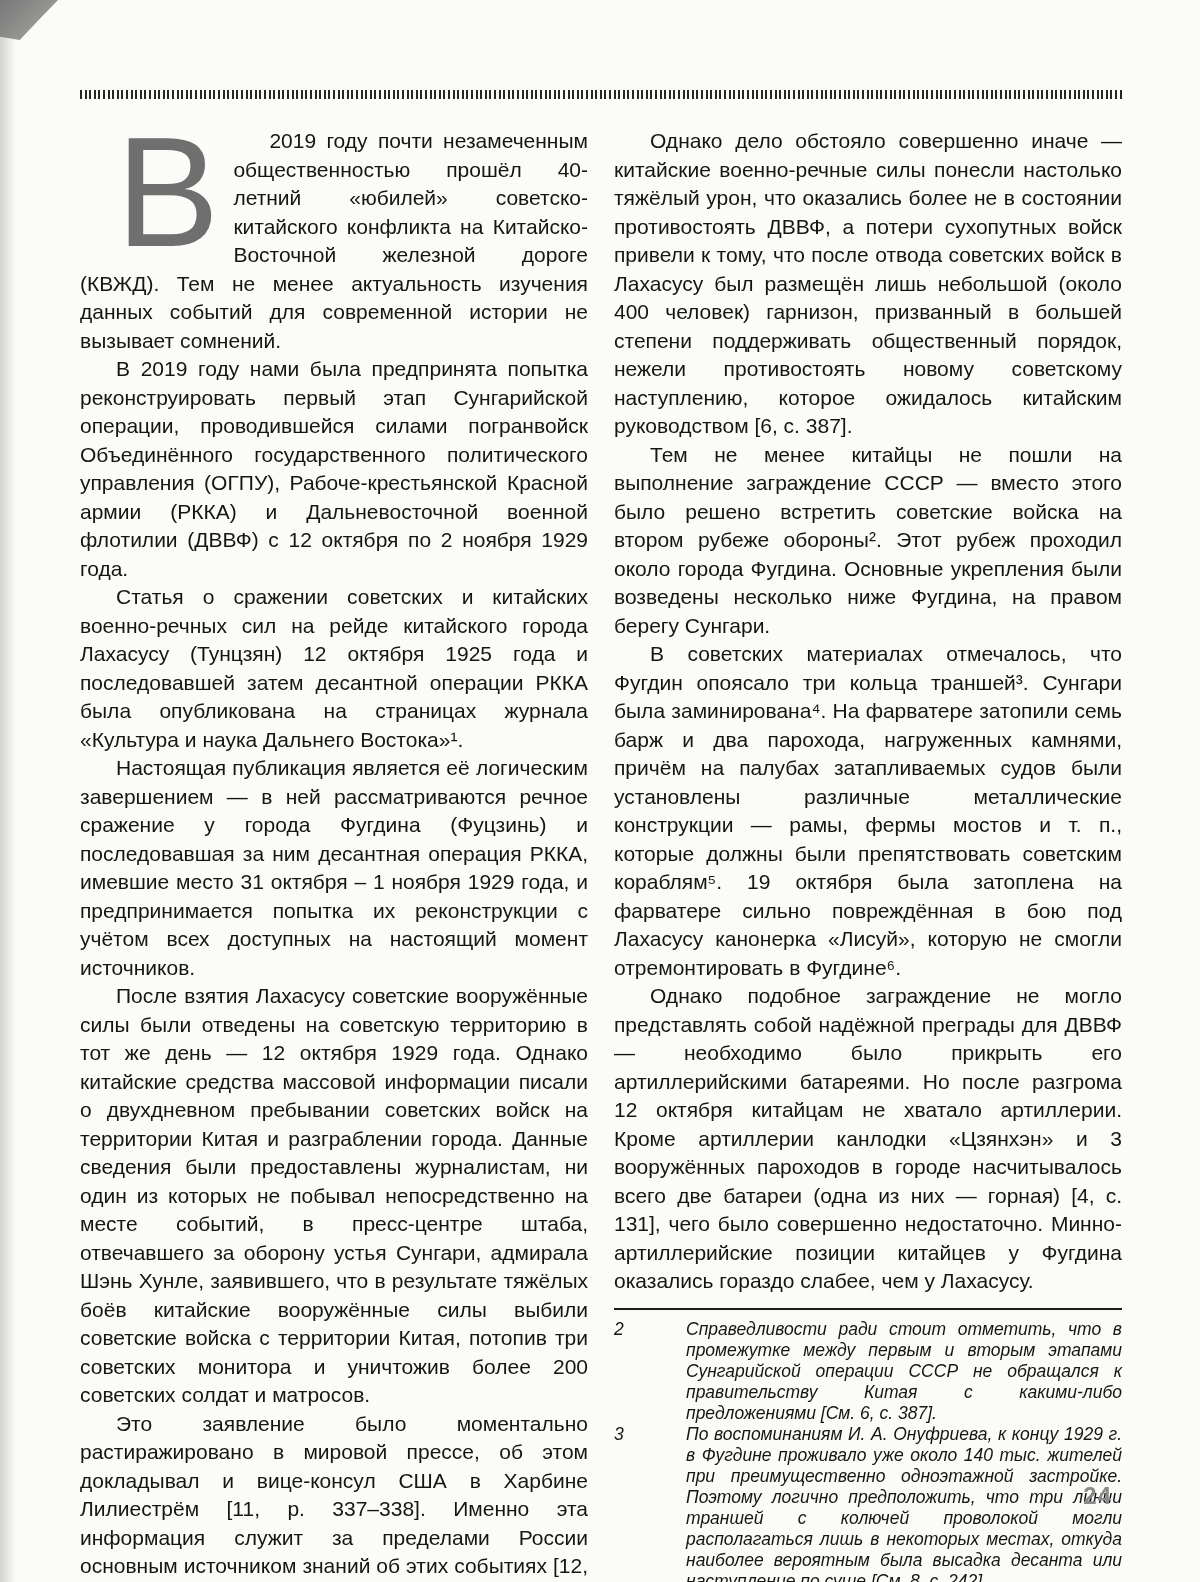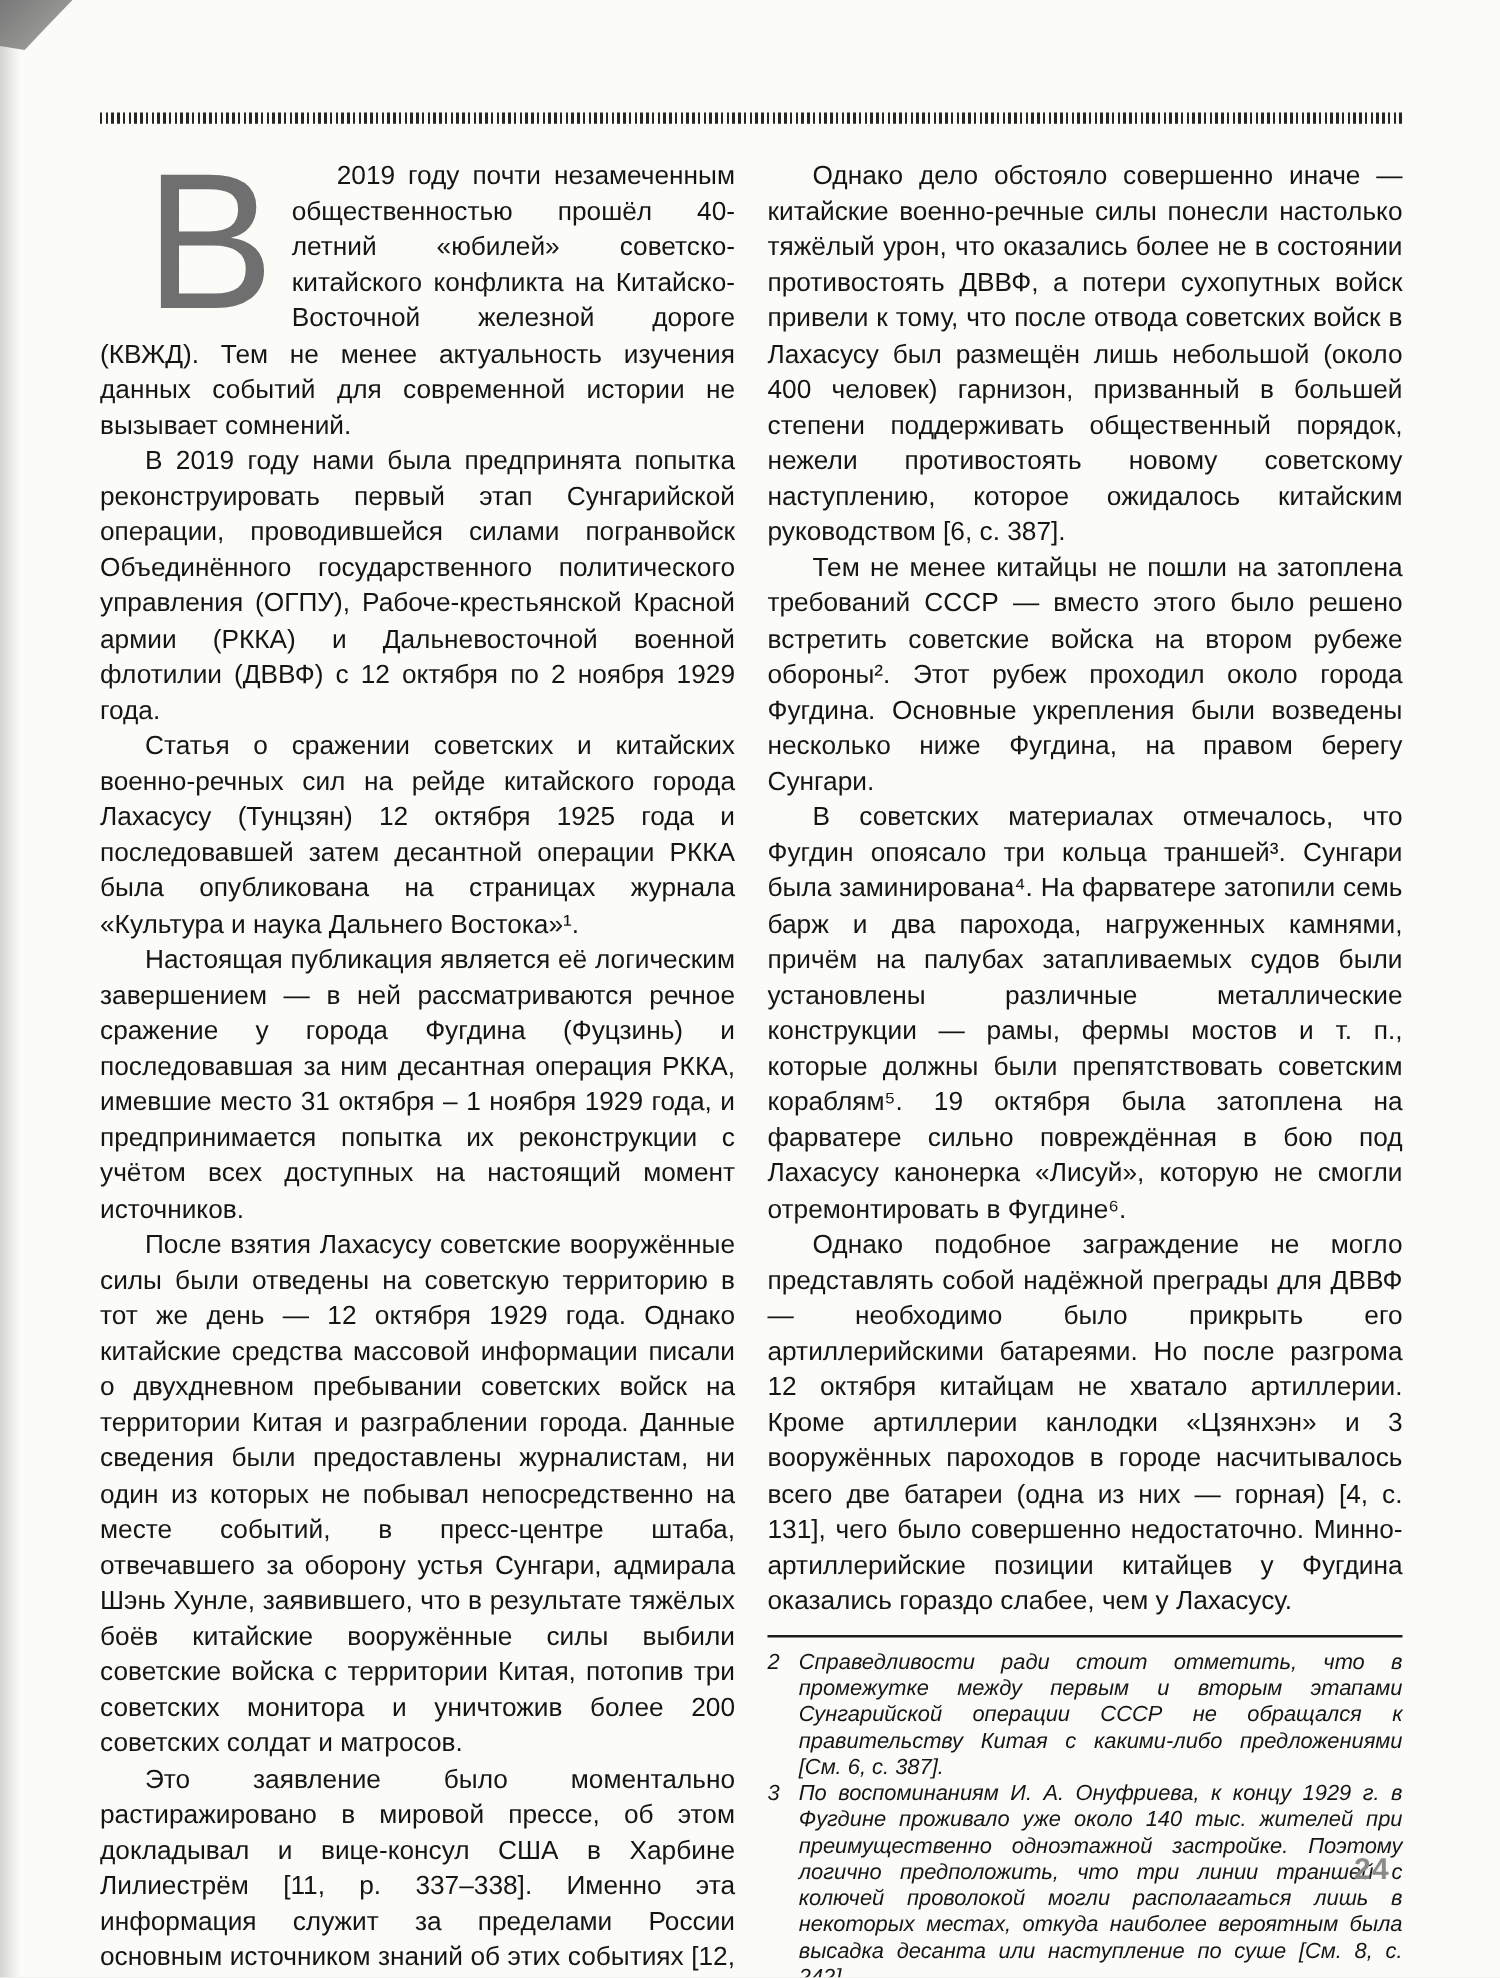--- a/index.html
+++ b/index.html
@@ -48,21 +48,21 @@
   }
   .fnblock-right { margin-top:12px; }
   .fn-rule { border-top:2.5px solid #1c1c1c; margin-bottom:9px; }
   .fn {
     display:flex;
     font-style:italic;
     font-size:17.5px; line-height:21px;
     text-align:justify; text-align-last:left;
   }
   .fn-num { flex:0 0 25px; }
-  .fn-text { flex:1; hyphens:auto; }
+  .fn-text { flex:1; hyphens:auto;margin-left:47px; }
   .page-number {
     position:absolute; top:1482px; right:88px;
     font-size:24px; font-weight:bold; color:#8b8b8b;
     letter-spacing:1px;
   }
 </style>
 </head>
 <body>
 
 <div class="page">
@@ -79,21 +79,21 @@
       <p>В 2019 году нами была предпринята попытка реконструировать первый этап Сунгарийской операции, проводившейся силами погранвойск Объединённого государственного политического управления (ОГПУ), Рабоче-крестьянской Красной армии (РККА) и Дальневосточной военной флотилии (ДВВФ) с 12 октября по 2 ноября 1929 года.</p>
       <p>Статья о сражении советских и китайских военно-речных сил на рейде китайского города Лахасусу (Тунцзян) 12 октября 1925 года и последовавшей затем десантной операции РККА была опубликована на страницах журнала «Культура и наука Дальнего Востока»¹.</p>
       <p>Настоящая публикация является её логическим завершением — в ней рассматриваются речное сражение у города Фугдина (Фуцзинь) и последовавшая за ним десантная операция РККА, имевшие место 31 октября – 1 ноября 1929 года, и предпринимается попытка их реконструкции с учётом всех доступных на настоящий момент источников.</p>
       <p>После взятия Лахасусу советские вооружённые силы были отведены на советскую территорию в тот же день — 12 октября 1929 года. Однако китайские средства массовой информации писали о двухдневном пребывании советских войск на территории Китая и разграблении города. Данные сведения были предоставлены журналистам, ни один из которых не побывал непосредственно на месте событий, в пресс-центре штаба, отвечавшего за оборону устья Сунгари, адмирала Шэнь Хунле, заявившего, что в результате тяжёлых боёв китайские вооружённые силы выбили советские войска с территории Китая, потопив три советских монитора и уничтожив более 200 советских солдат и матросов.</p>
       <p>Это заявление было моментально растиражировано в мировой прессе, об этом докладывал и вице-консул США в Харбине Лилиестрём [11, р. 337–338]. Именно эта информация служит за пределами России основным источником знаний об этих событиях [12, р. 226–231].</p>
 
     </div>
 
     <div class="col body-text">
       <p>Однако дело обстояло совершенно иначе — китайские военно-речные силы понесли настолько тяжёлый урон, что оказались более не в состоянии противостоять ДВВФ, а потери сухопутных войск привели к тому, что после отвода советских войск в Лахасусу был размещён лишь небольшой (около 400 человек) гарнизон, призванный в большей степени поддерживать общественный порядок, нежели противостоять новому советскому наступлению, которое ожидалось китайским руководством [6, с. 387].</p>
-      <p>Тем не менее китайцы не пошли на затоплена требований СССР — вместо этого было решено встретить советские войска на втором рубеже обороны². Этот рубеж проходил около города Фугдина. Основные укрепления были возведены несколько ниже Фугдина, на правом берегу Сунгари.</p>
+      <p>Тем не менее китайцы не пошли на выполнение заграждение СССР — вместо этого было решено встретить советские войска на втором рубеже обороны². Этот рубеж проходил около города Фугдина. Основные укрепления были возведены несколько ниже Фугдина, на правом берегу Сунгари.</p>
       <p>В советских материалах отмечалось, что Фугдин опоясало три кольца траншей³. Сунгари была заминирована⁴. На фарватере затопили семь барж и два парохода, нагруженных камнями, причём на палубах затапливаемых судов были установлены различные металлические конструкции — рамы, фермы мостов и т. п., которые должны были препятствовать советским кораблям⁵. 19 октября была затоплена на фарватере сильно повреждённая в бою под Лахасусу канонерка «Лисуй», которую не смогли отремонтировать в Фугдине⁶.</p>
       <p>Однако подобное заграждение не могло представлять собой надёжной преграды для ДВВФ — необходимо было прикрыть его артиллерийскими батареями. Но после разгрома 12 октября китайцам не хватало артиллерии. Кроме артиллерии канлодки «Цзянхэн» и 3 вооружённых пароходов в городе насчитывалось всего две батареи (одна из них — горная) [4, с. 131], чего было совершенно недостаточно. Минно-артиллерийские позиции китайцев у Фугдина оказались гораздо слабее, чем у Лахасусу.</p>
 
       <div class="fnblock-right">
         <div class="fn-rule"></div>
         <div class="fn">
           <span class="fn-num">2</span>
           <span class="fn-text">Справедливости ради стоит отметить, что в промежутке между первым и вторым этапами Сунгарийской операции СССР не обращался к правительству Китая с какими-либо предложениями [См. 6, с. 387].</span>
         </div>
         <div class="fn">

